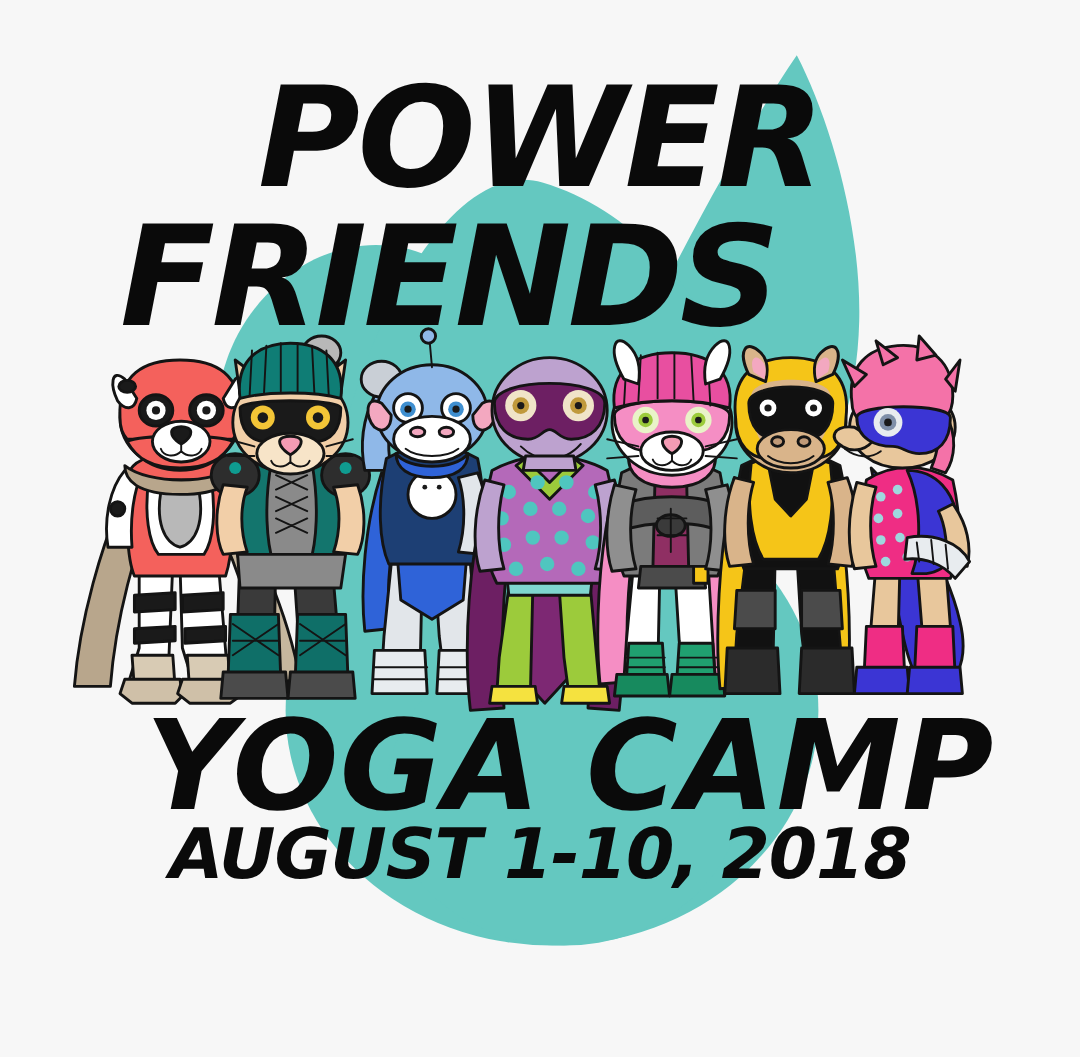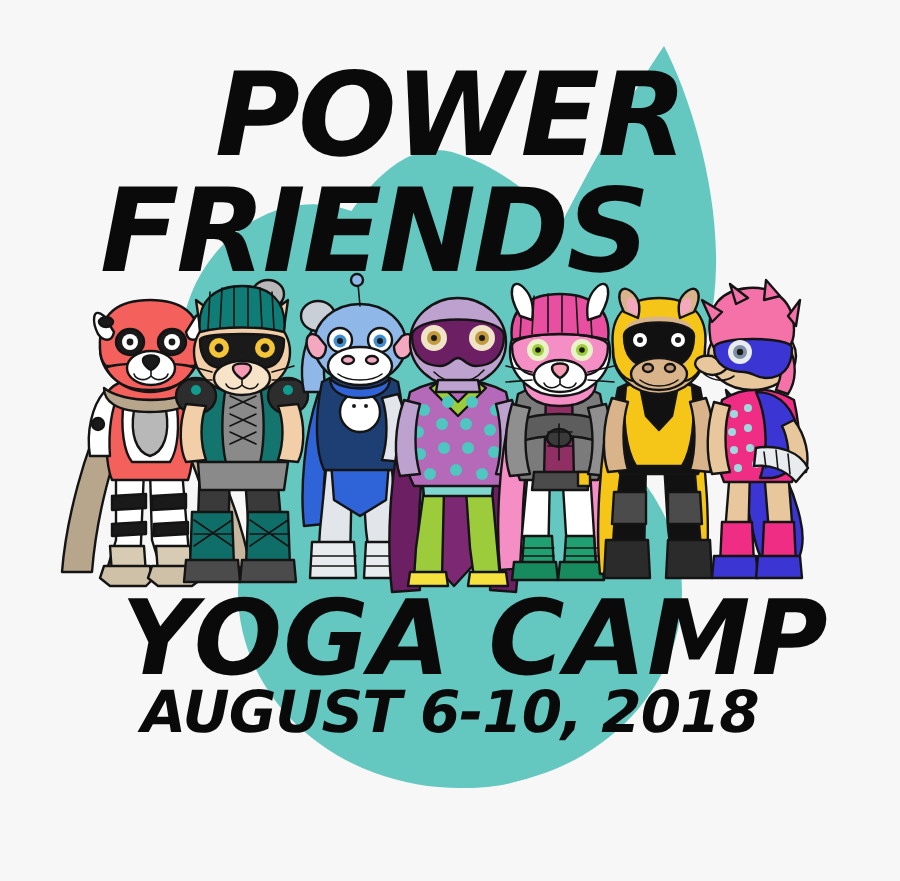--- a/index.html
+++ b/index.html
@@ -409,16 +409,16 @@
         <path class="ol-thin" d="M704 374 C714 382 726 382 734 376"></path>
       </g>
 
     </svg>
   </div>
 
   <div class="title-block">
     <div class="t-line" id="line-power">POWER</div>
     <div class="t-line" id="line-friends">FRIENDS</div>
     <div class="t-line" id="line-yoga">YOGA CAMP</div>
-    <div class="t-line" id="line-date">AUGUST 6-10, 2018</div>
+    <div class="t-line" id="line-date">AUGUST 1-10, 2018</div>
   </div>
 
 </div>
 
 </body></html>

